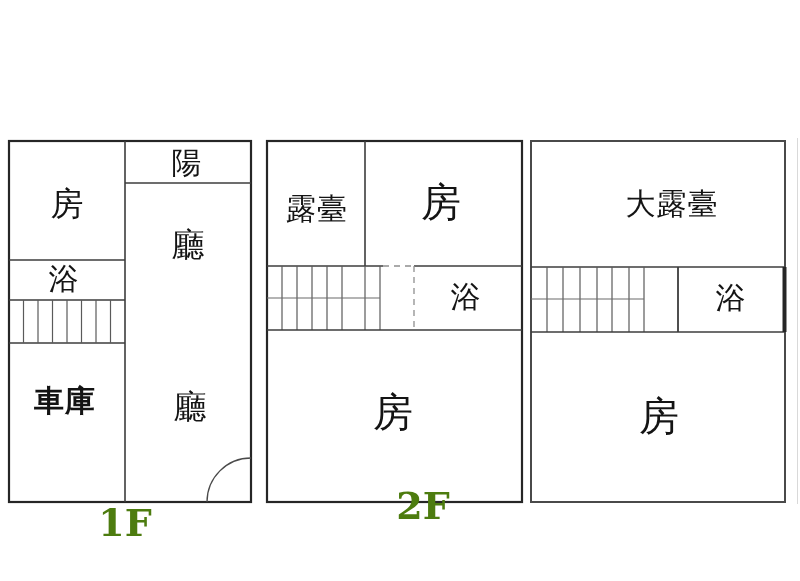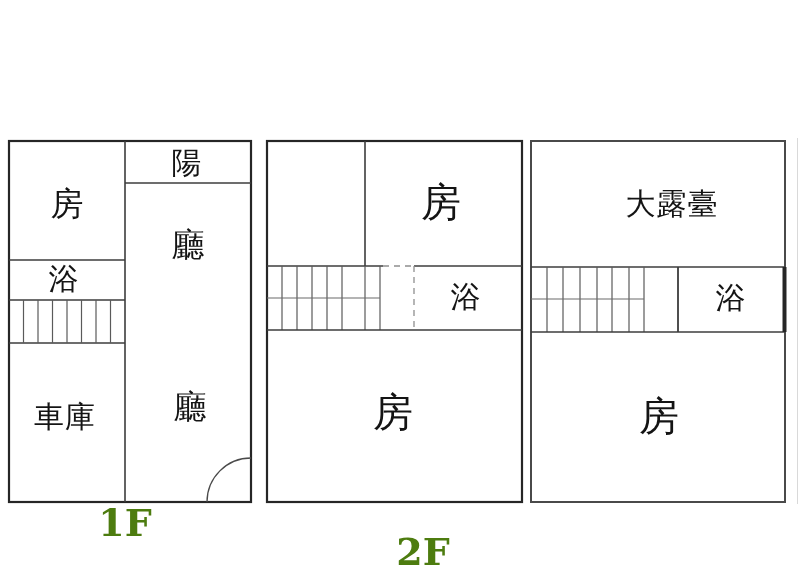--- a/index.html
+++ b/index.html
@@ -88,26 +88,27 @@
       <line x1="784.5" y1="267" x2="784.5" y2="332" stroke="#262626" stroke-width="4"></line>
     </g>
 
     <line x1="797.5" y1="138" x2="797.5" y2="504" stroke="#d9d9d9" stroke-width="1"></line>
   </svg>
 
   <div class="lbl room-lbl-md" style="left:67px;top:203px;">房</div>
   <div class="lbl room-lbl-sm" style="left:187px;top:163px;">陽</div>
   <div class="lbl room-lbl-md" style="left:188px;top:244px;">廳</div>
   <div class="lbl room-lbl-sm" style="left:64px;top:279px;">浴</div>
-  <div class="lbl room-lbl-sm" style="left:65px;top:417px;">車庫</div>
+  <div class="lbl room-lbl-sm" style="left:65px;top:401px;font-weight:bold;">車庫</div>
   <div class="lbl room-lbl-md" style="left:190px;top:406px;">廳</div>
   <div class="lbl floor-lbl" style="left:125px;top:523px;">1F</div>
 
+  <div class="lbl room-lbl-sm" style="left:317px;top:209px;">露臺</div>
   <div class="lbl room-lbl-lg" style="left:441px;top:202px;">房</div>
   <div class="lbl room-lbl-sm" style="left:466px;top:297px;">浴</div>
   <div class="lbl room-lbl-lg" style="left:393px;top:412px;">房</div>
-  <div class="lbl floor-lbl" style="left:423px;top:552px;">2F</div>
+  <div class="lbl floor-lbl" style="left:423px;top:506px;">2F</div>
 
   <div class="lbl room-lbl-sm" style="left:672px;top:204px;">大露臺</div>
   <div class="lbl room-lbl-sm" style="left:731px;top:298px;">浴</div>
   <div class="lbl room-lbl-lg" style="left:659px;top:416px;">房</div>
 
 </div>
 
 </body></html>

